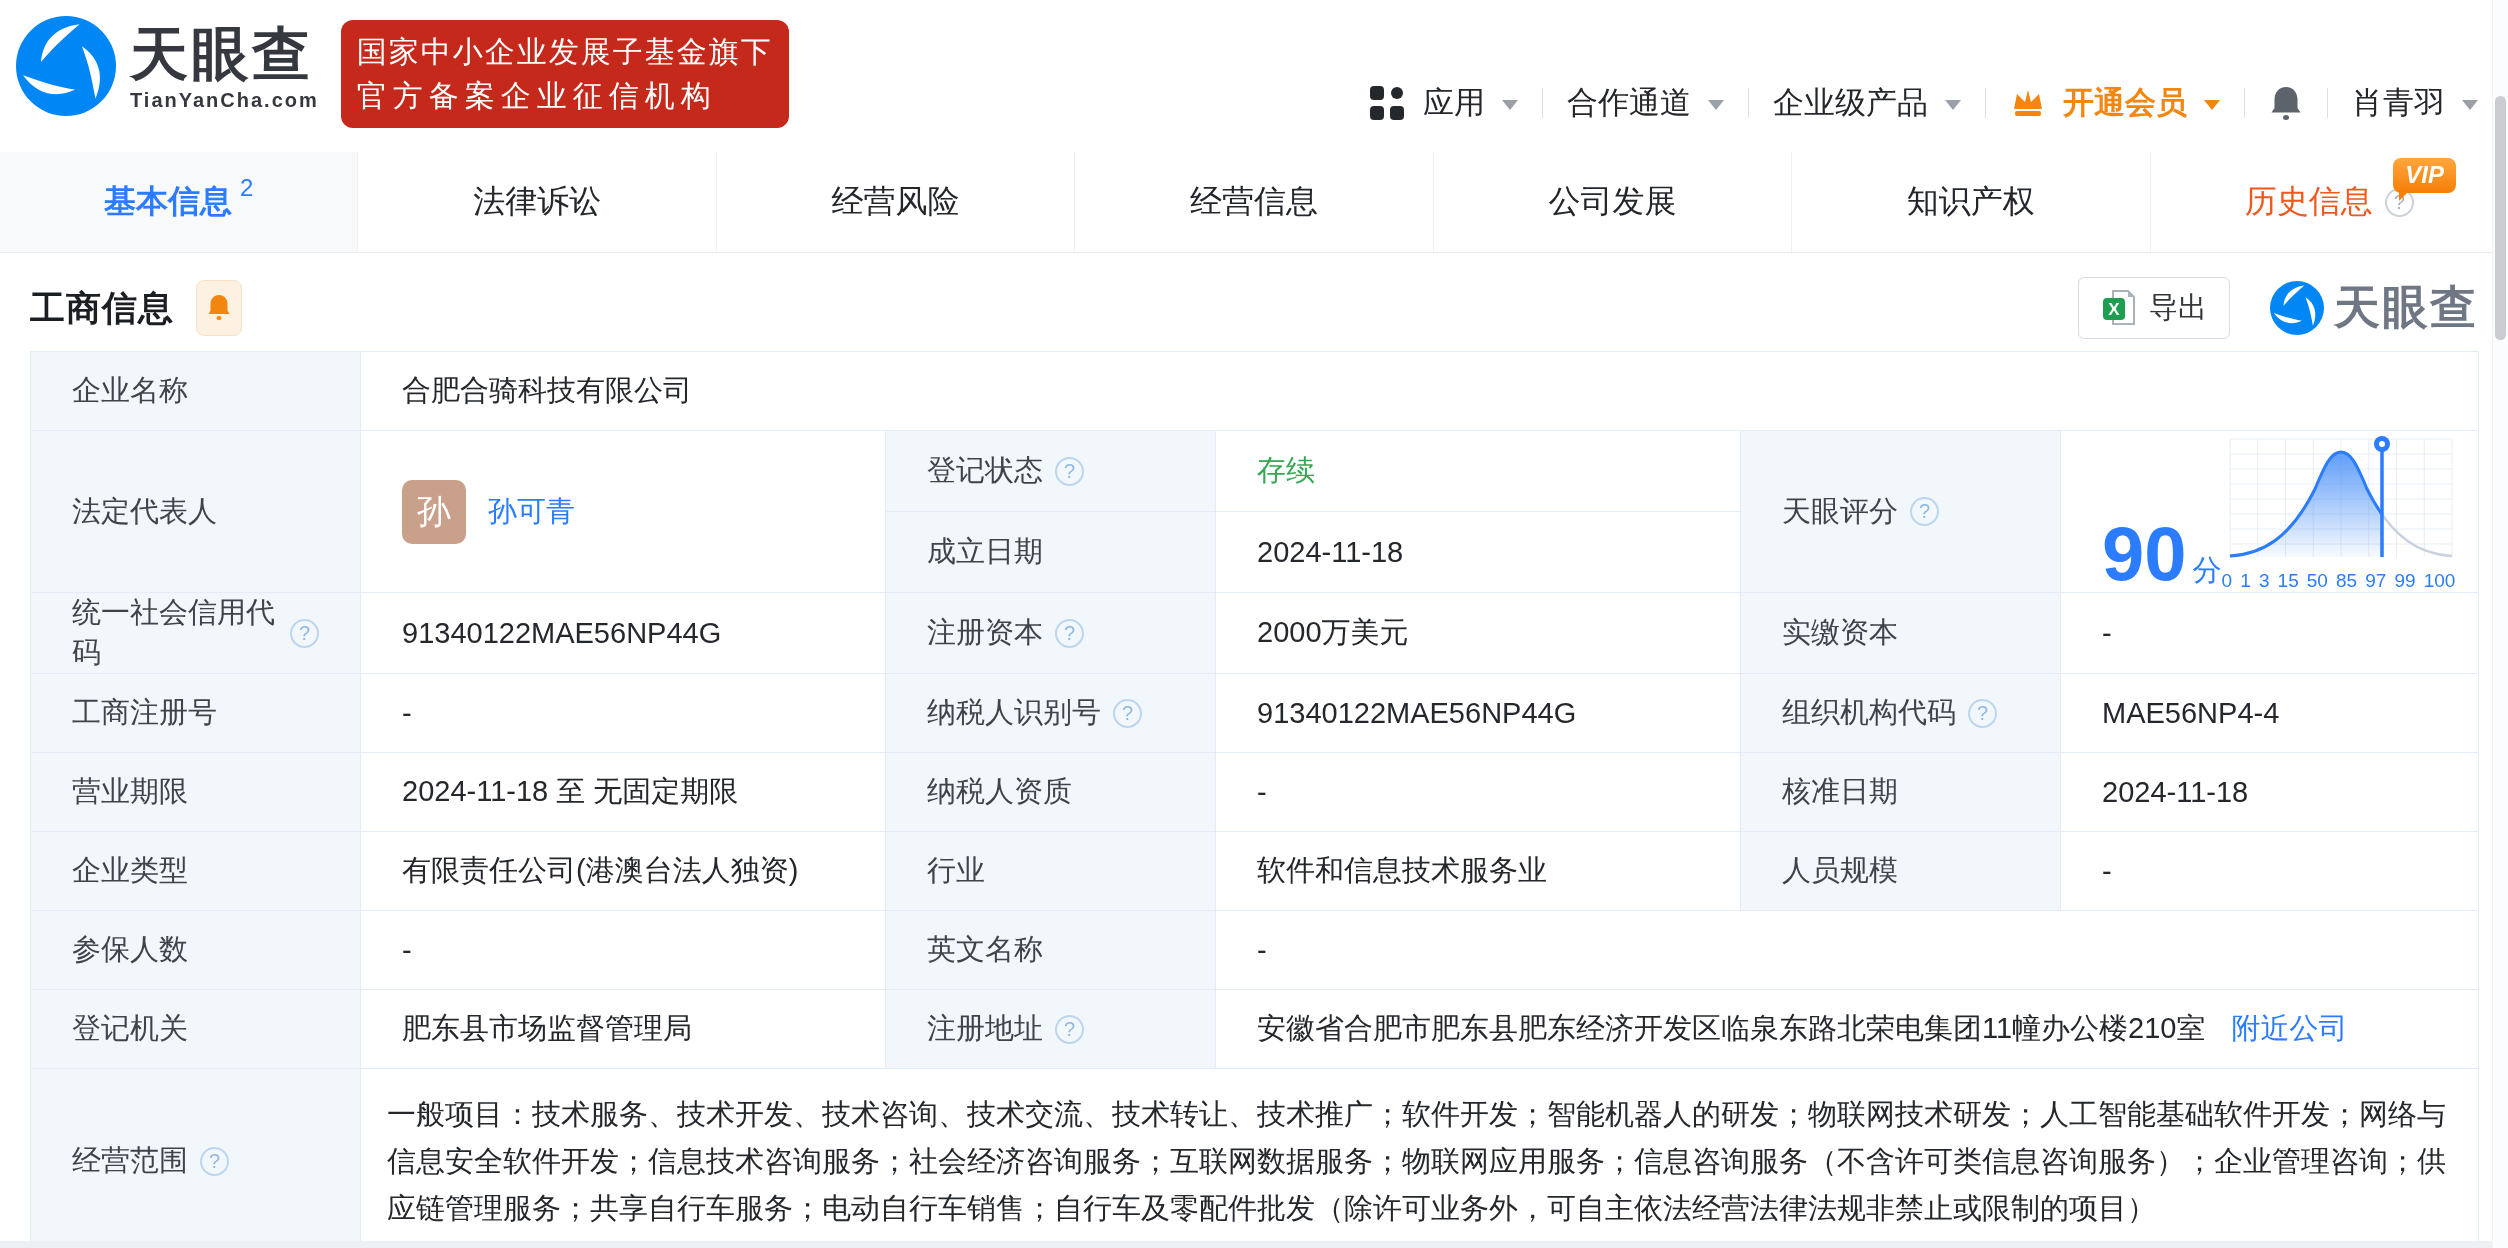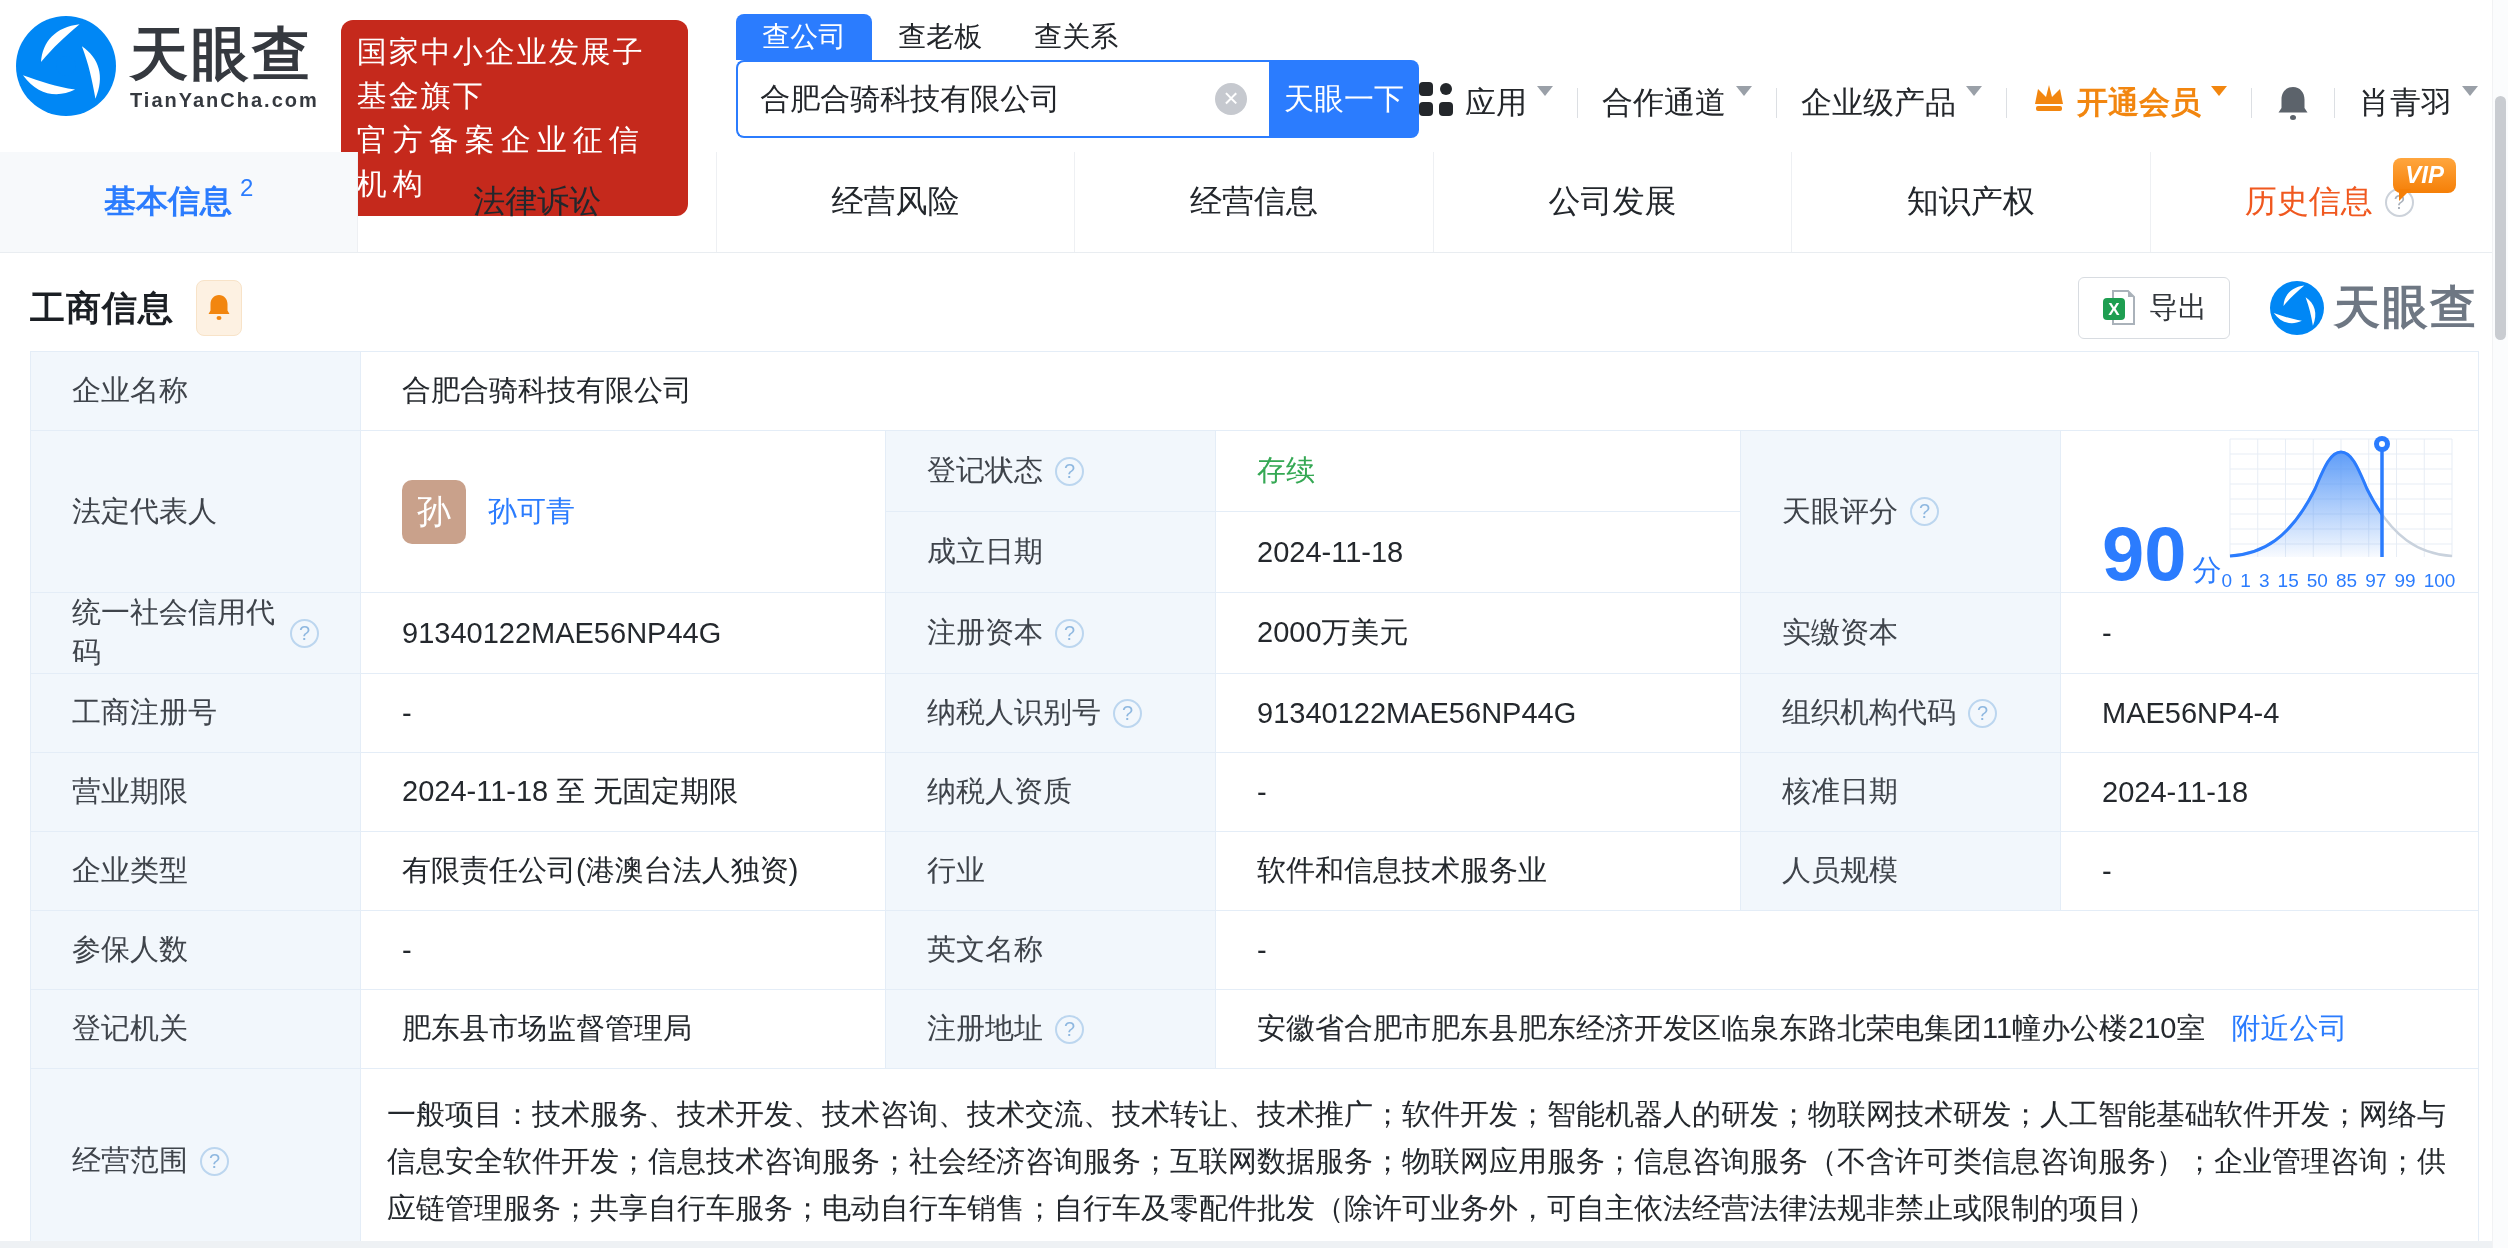--- a/index.html
+++ b/index.html
@@ -30,21 +30,21 @@
                        display:flex; align-items:center; padding:0 22px; background:#fff; }
   .search-input { flex:1; border:none; outline:none; font-size:30px; color:#23262b;
                   font-family:inherit; background:transparent; }
   .clear-ic { width:32px; height:32px; border-radius:50%; background:#c6c9cf; color:#fff;
               font-size:26px; line-height:30px; text-align:center; flex:none; cursor:pointer; }
   .search-btn { width:150px; background:#2b7cfe; color:#fff; font-size:30px; border:none;
                 border-radius:0 8px 8px 0; display:flex; align-items:center; justify-content:center; cursor:pointer; }
 
   .top-nav { margin-left:auto; display:flex; align-items:center; height:78px; margin-top:48px;
              font-size:31px; color:#24272b; white-space:nowrap; }
-  .nav-item { display:flex; align-items:flex-start; cursor:pointer; }
+  .nav-item { display:flex; align-items:center; cursor:pointer;gap:7px; }
   .nav-div { width:1px; height:30px; background:#dcdfe3; margin:0 24px; }
   .caret { width:0; height:0; border-left:8px solid transparent; border-right:8px solid transparent;
            border-top:10px solid #9aa0a8; margin-left:10px; margin-top:4px; }
   .caret.orange { border-top-color:#f2860f; }
   .member { color:#f2860f; font-weight:bold; }
   .grid-ic { width:34px; height:34px; position:relative; margin-right:12px; flex:none; }
   .grid-ic i { position:absolute; background:#24272b; border-radius:4px; width:14px; height:14px; }
   .grid-ic i:nth-child(1){ left:0; top:0; }
   .grid-ic i:nth-child(2){ left:0; top:20px; }
   .grid-ic i:nth-child(3){ left:20px; top:20px; }
@@ -122,34 +122,20 @@
       <span class="logo-brand">天眼查</span>
       <span class="logo-domain">TianYanCha.com</span>
     </span>
   </div>
 
   <div class="gov-badge">
     <div class="l1">国家中小企业发展子基金旗下</div>
     <div class="l2">官方备案企业征信机构</div>
   </div>
 
-  <div class="search-wrap">
-    <div class="search-tabs">
-      <span class="stab active">查公司</span>
-      <span class="stab">查老板</span>
-      <span class="stab">查关系</span>
-    </div>
-    <div class="search-box">
-      <div class="search-input-wrap">
-        <input class="search-input" type="text" readonly="" value="合肥合骑科技有限公司" style="">
-        <span class="clear-ic">×</span>
-      </div>
-      <button class="search-btn">天眼一下</button>
-    </div>
-  </div>
 
   <div class="top-nav">
     <span class="nav-item">
       <span class="grid-ic">
           <i></i>
           <i></i>
           <i></i>
           <i></i>
         </span>
       <span>应用</span>

